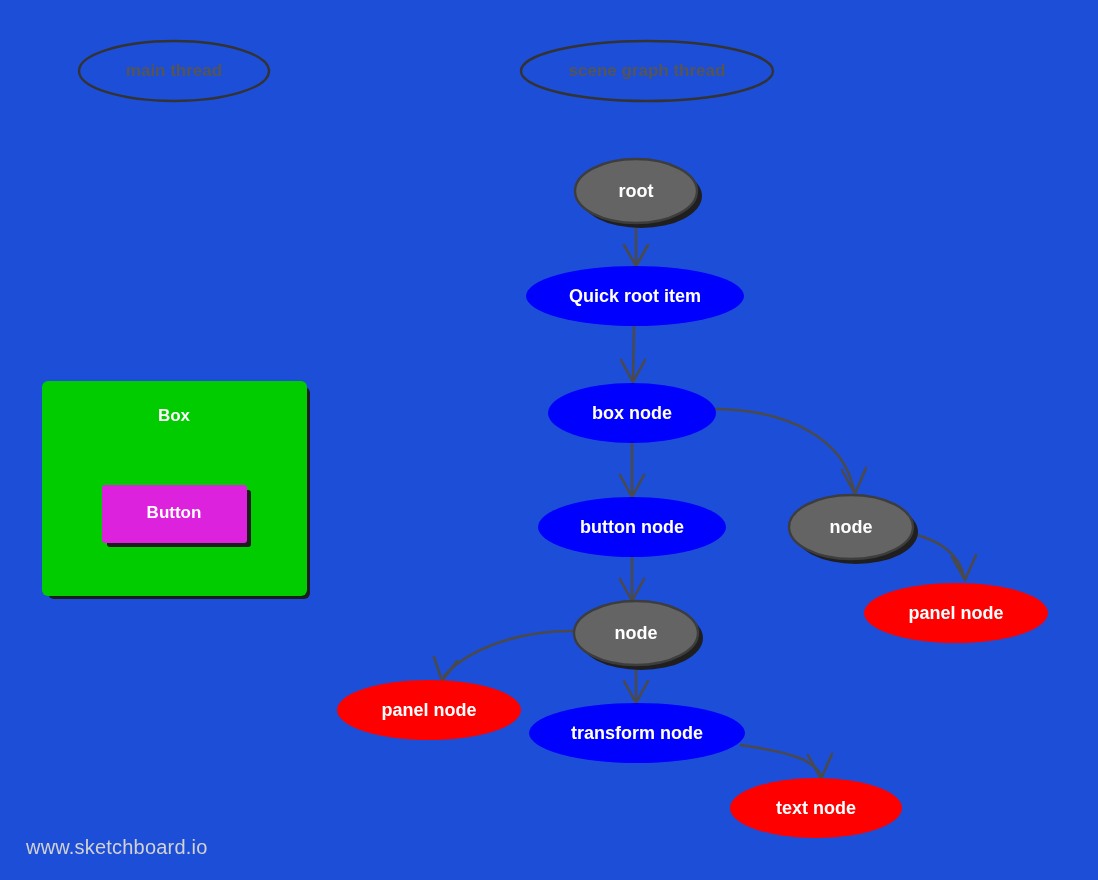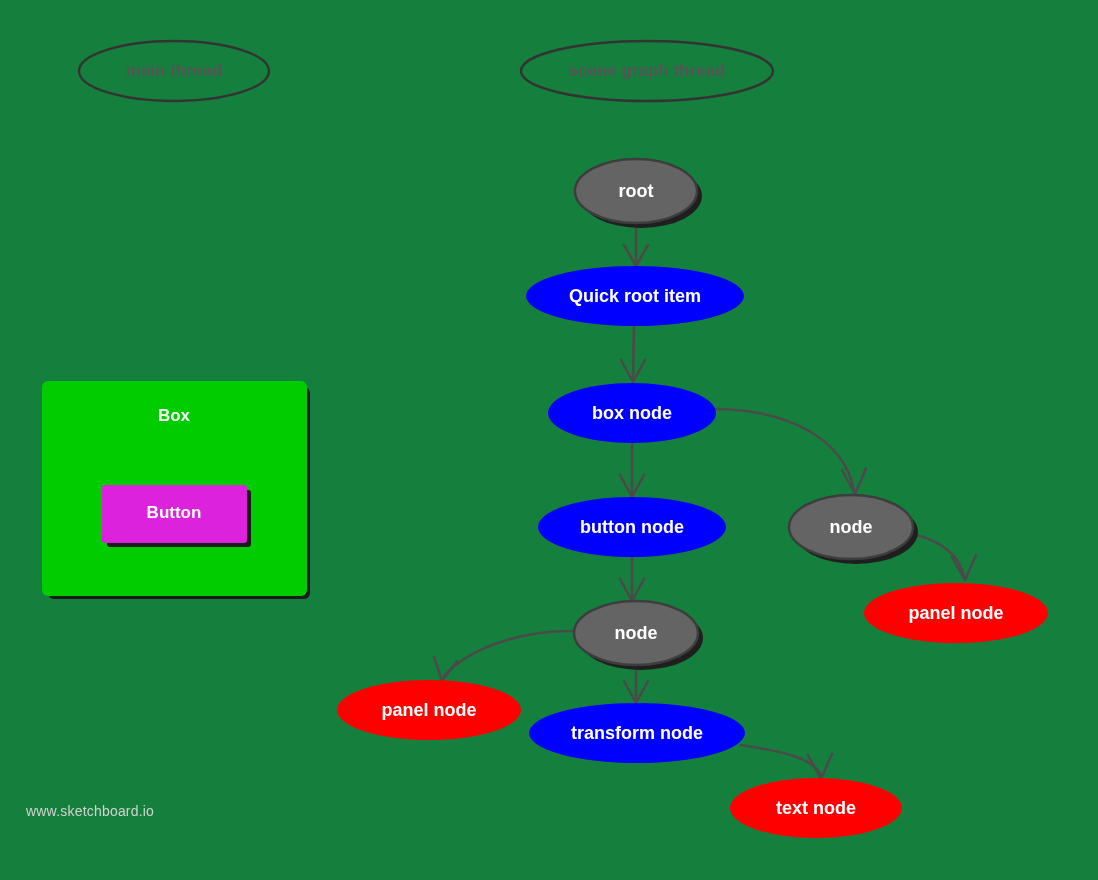--- a/index.html
+++ b/index.html
@@ -8,21 +8,21 @@
     padding: 0;
     background: #000000;
   }
   body {
     font-family: "Liberation Sans", sans-serif;
   }
   #canvas {
     position: relative;
     width: 1098px;
     height: 880px;
-    background: #15803d;
+    background: #1d4ed8;
     overflow: hidden;
   }
   svg.layer {
     position: absolute;
     left: 0;
     top: 0;
     width: 1098px;
     height: 880px;
     overflow: visible;
   }
@@ -37,23 +37,23 @@
     font-family: "Liberation Sans", sans-serif;
     font-weight: bold;
     fill: #555555;
     text-anchor: middle;
     dominant-baseline: middle;
     font-size: 17px;
   }
   .watermark {
     position: absolute;
     left: 26px;
-    top: 803px;
+    top: 836px;
     color: #d2d2d2;
-    font-size: 14px;
+    font-size: 20px;
     font-family: "Liberation Sans", sans-serif;
     letter-spacing: 0.2px;
     white-space: nowrap;
   }
   .edge-path {
     fill: none;
     stroke: #4a4a4a;
     stroke-width: 2.6;
     stroke-linecap: round;
   }

